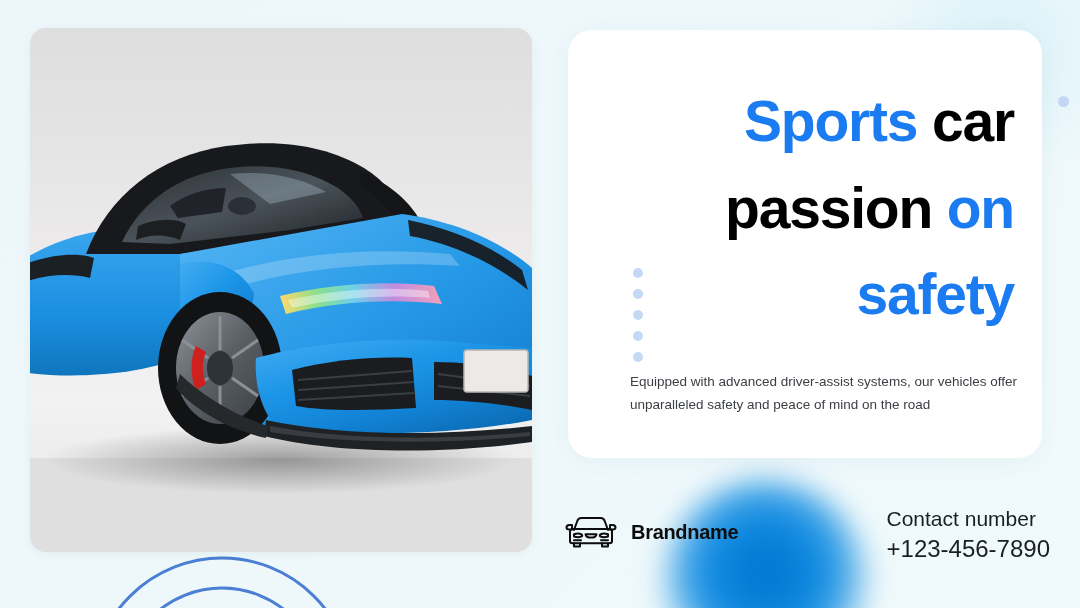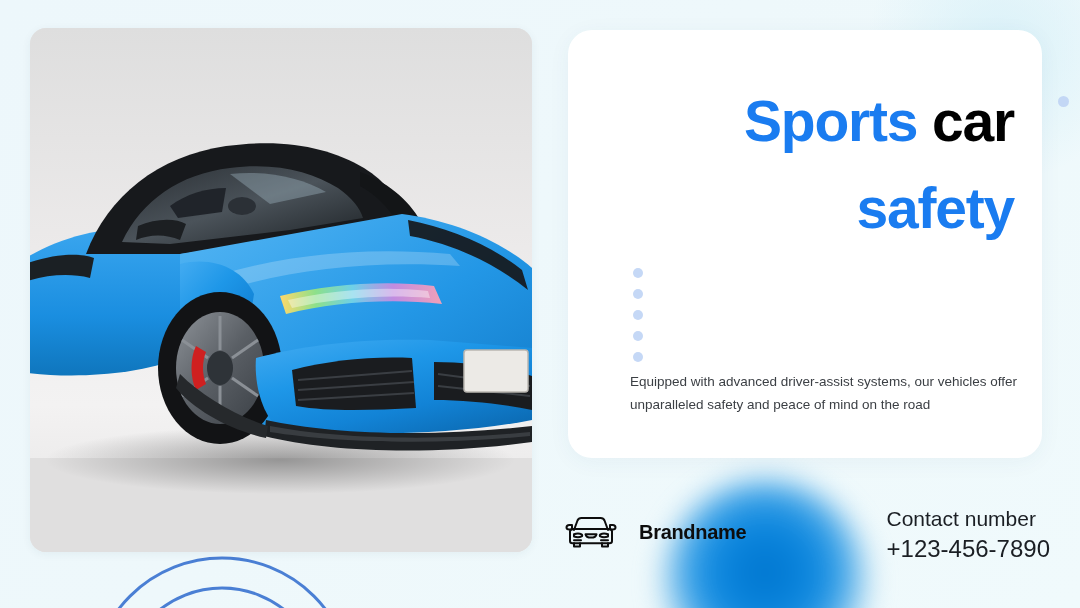--- a/index.html
+++ b/index.html
@@ -133,21 +133,21 @@
     font-weight: 400;
   }
 
   
   .brand {
     position: absolute;
     left: 563px;
     top: 512px;
     display: flex;
     align-items: center;
-    gap: 20px;
+    gap: 12px;
   }
   .brand-icon { width: 56px; height: 40px; display: block; }
   .brand-name {
     font-size: 20px;
     font-weight: 800;
     color: #0d0d0d;
     letter-spacing: -0.3px;
   }
 
   .contact {
@@ -303,20 +303,21 @@
                C 200 402, 164 382, 146 360 Z" fill="#26292c"></path>
 
       <path d="M108 198 C 126 190, 146 190, 156 196 L 150 212 C 136 206, 120 206, 106 212 Z" fill="#1c1f22"></path>
     </svg>
   </div>
 
   <div class="content-card">
 
     <div class="headline">
       <span class="ln"><span class="accent">Sports</span> <span>car</span></span>
+      <span class="ln"><span>passion</span> <span class="accent">on</span></span>
       <span class="ln"><span class="accent">safety</span></span>
     </div>
 
     <div class="dots-col">
       <span></span>
       <span></span>
       <span></span>
       <span></span>
       <span></span>
     </div>

